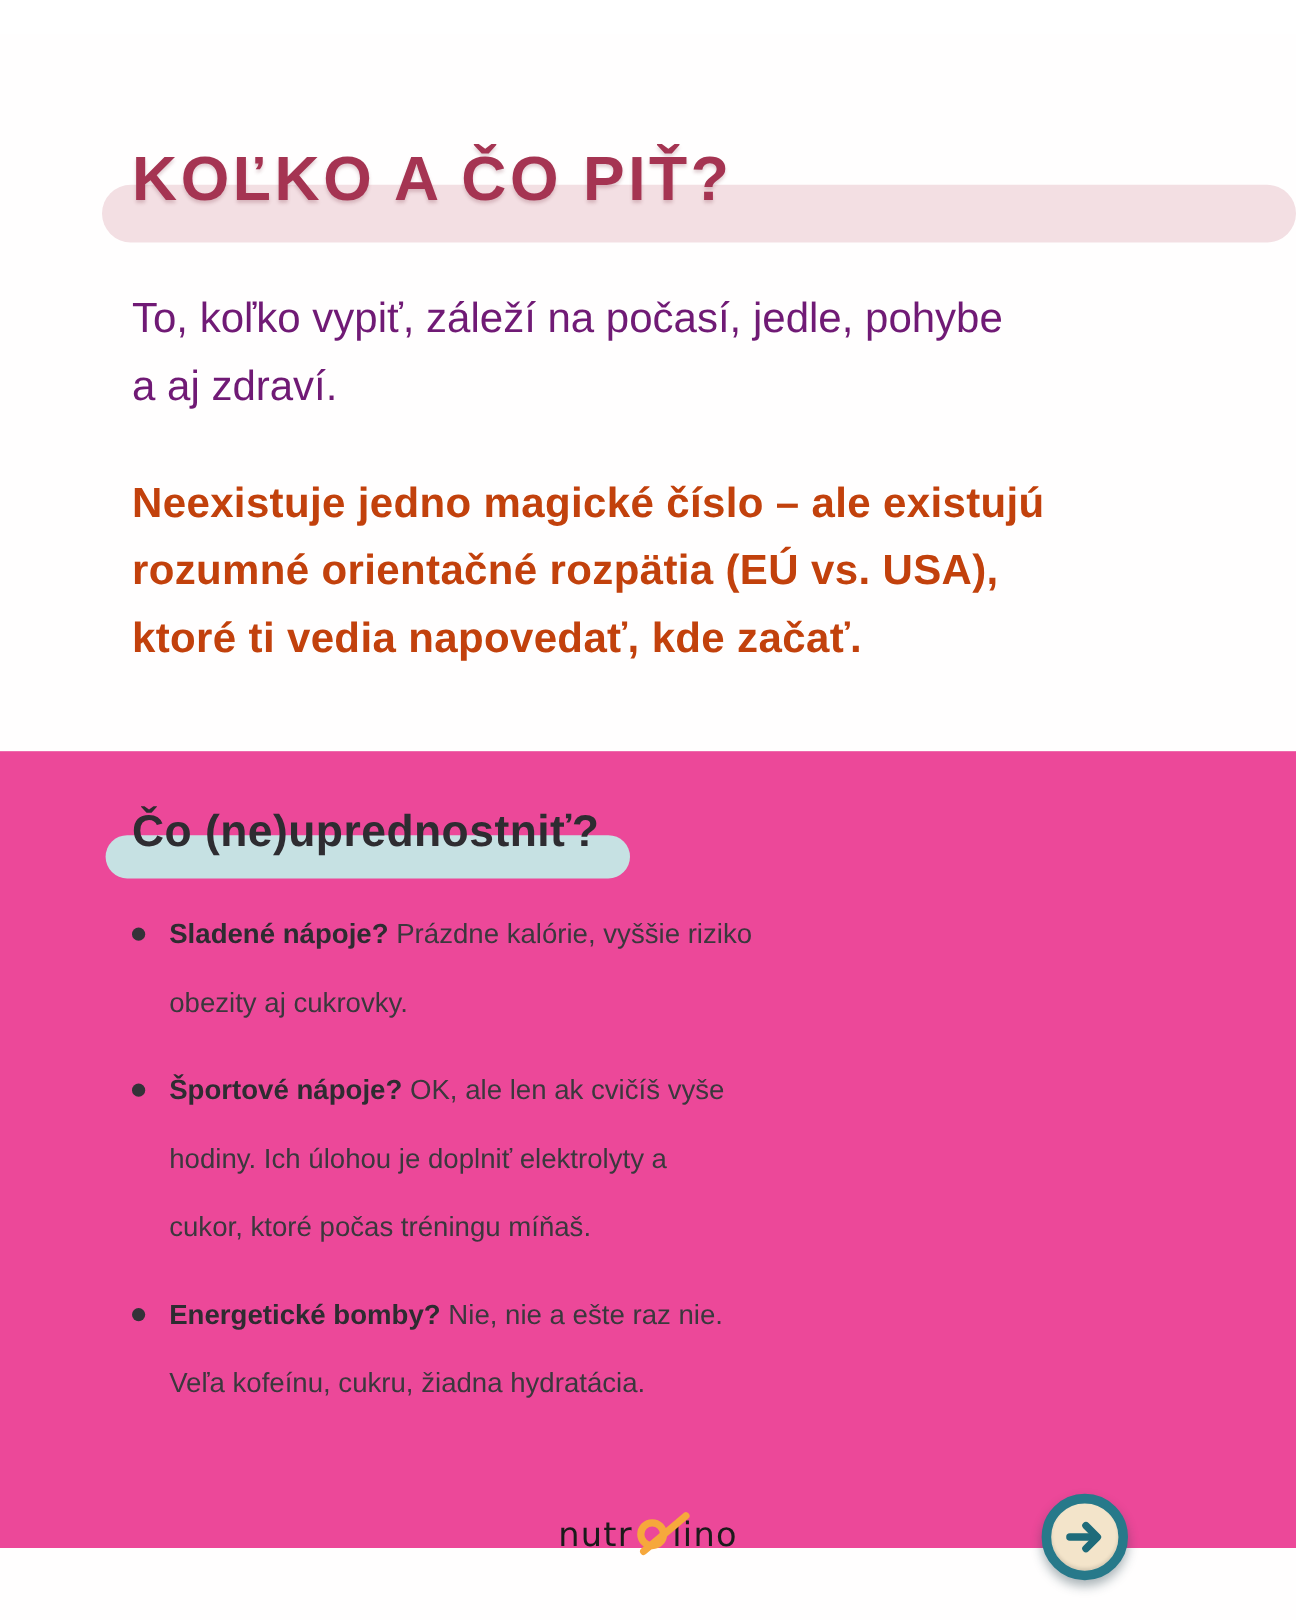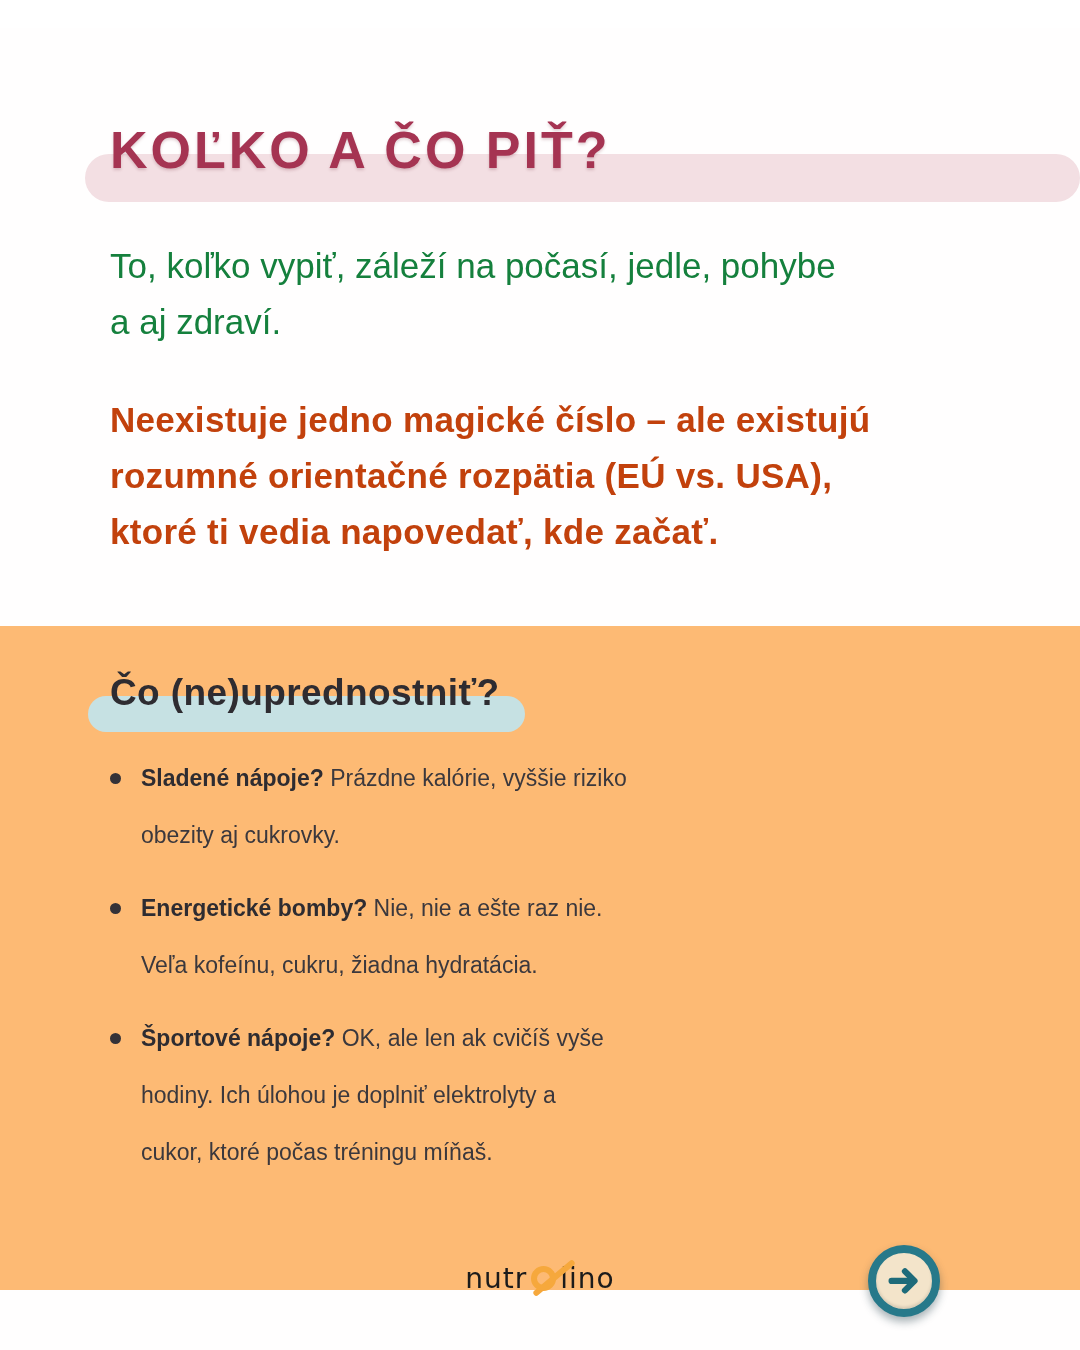--- a/index.html
+++ b/index.html
@@ -32,28 +32,28 @@
     border-radius:24px;
     z-index:0;
   }
   .page-title .title-text { position:relative; z-index:1; }
 
   .intro-paragraph {
     margin:54px 0 0 110px;
     font-size:35px;
     line-height:56px;
     white-space:pre-line;
-    color:#15803d;
+    color:#701a75;
   }
   .intro-emphasis { margin-top:42px; font-weight:700; color:#c2410c; letter-spacing:.3px; }
 
   
   .recommendations-section {
     height:664px;
-    background:#fdba74;
+    background:#ec4899;
     padding-top:44px;
   }
 
   .section-heading {
     position:relative;
     padding-left:110px;
     font-size:37px;
     line-height:46px;
     font-weight:800;
     color:#2E2C31;
@@ -166,28 +166,28 @@
     </h2>
 
     <ul class="bullet-list">
       <li>
         <span class="bullet-dot"></span>
         <p class="bullet-text"><strong>Sladené nápoje?</strong><span> Prázdne kalórie, vyššie riziko
 obezity aj cukrovky.</span></p>
       </li>
       <li>
         <span class="bullet-dot"></span>
-        <p class="bullet-text"><strong>Energetické bomby?</strong><span> Nie, nie a ešte raz nie.
-Veľa kofeínu, cukru, žiadna hydratácia.</span></p>
+        <p class="bullet-text"><strong>Športové nápoje?</strong><span> OK, ale len ak cvičíš vyše
+hodiny. Ich úlohou je doplniť elektrolyty a
+cukor, ktoré počas tréningu míňaš.</span></p>
       </li>
       <li>
         <span class="bullet-dot"></span>
-        <p class="bullet-text"><strong>Športové nápoje?</strong><span> OK, ale len ak cvičíš vyše
-hodiny. Ich úlohou je doplniť elektrolyty a
-cukor, ktoré počas tréningu míňaš.</span></p>
+        <p class="bullet-text"><strong>Energetické bomby?</strong><span> Nie, nie a ešte raz nie.
+Veľa kofeínu, cukru, žiadna hydratácia.</span></p>
       </li>
     </ul>
 
     <footer class="page-footer">
       <div class="brand-logo">
         <span>nutr</span>
           <span class="logo-e-icon"></span>
           <span>lino</span>
       </div>
       <button class="next-button">

